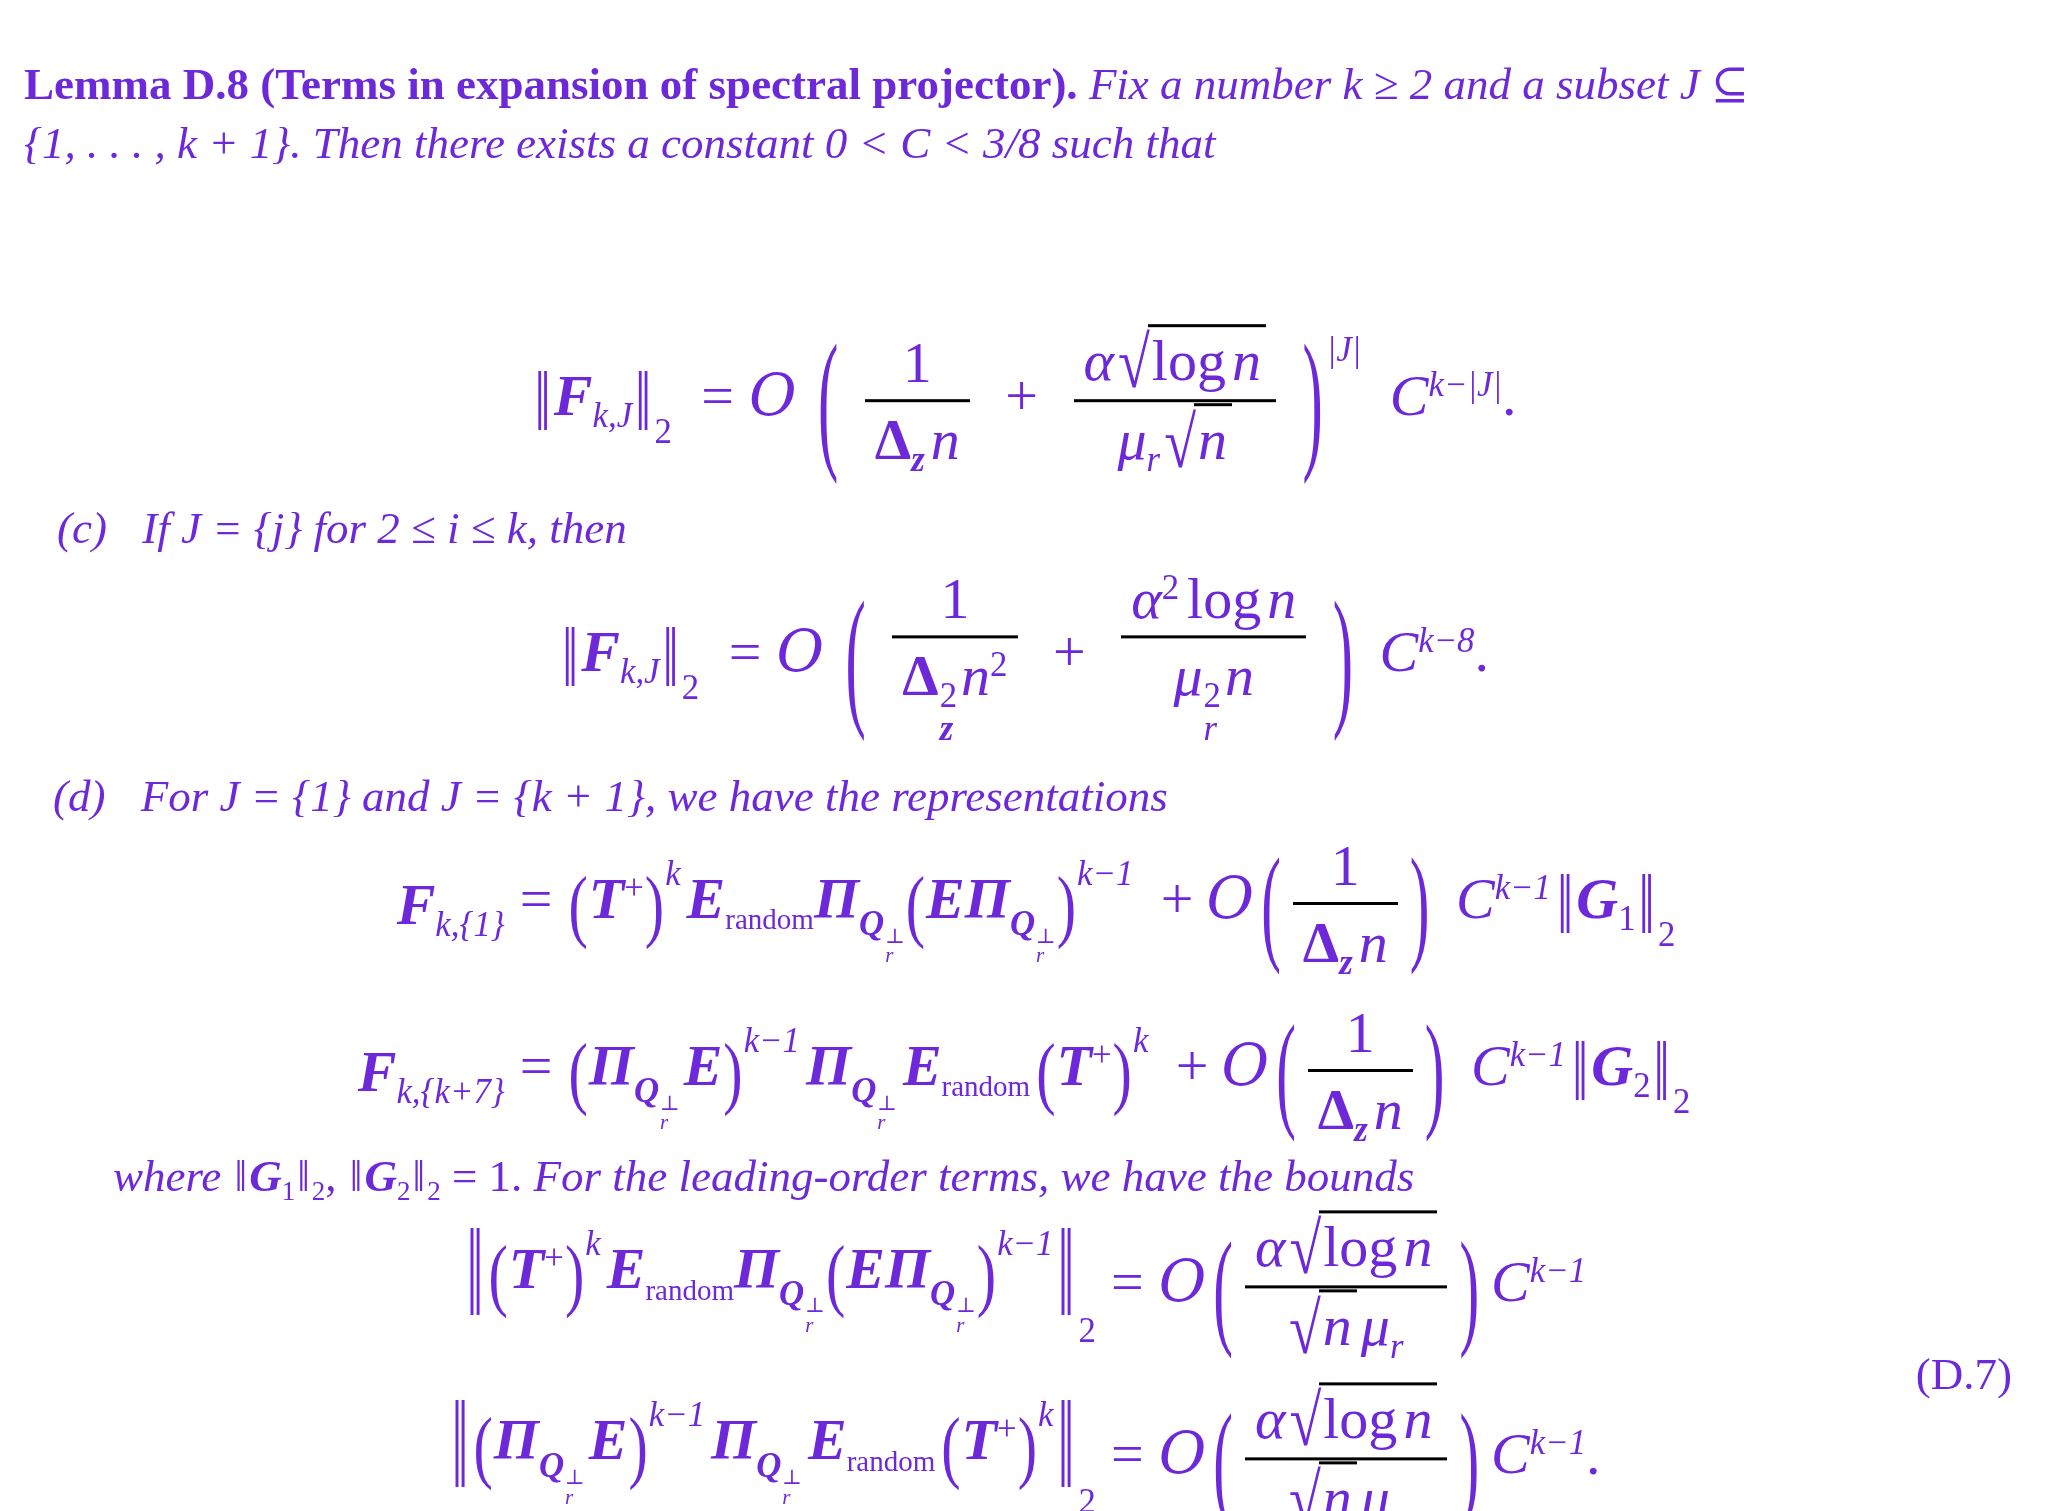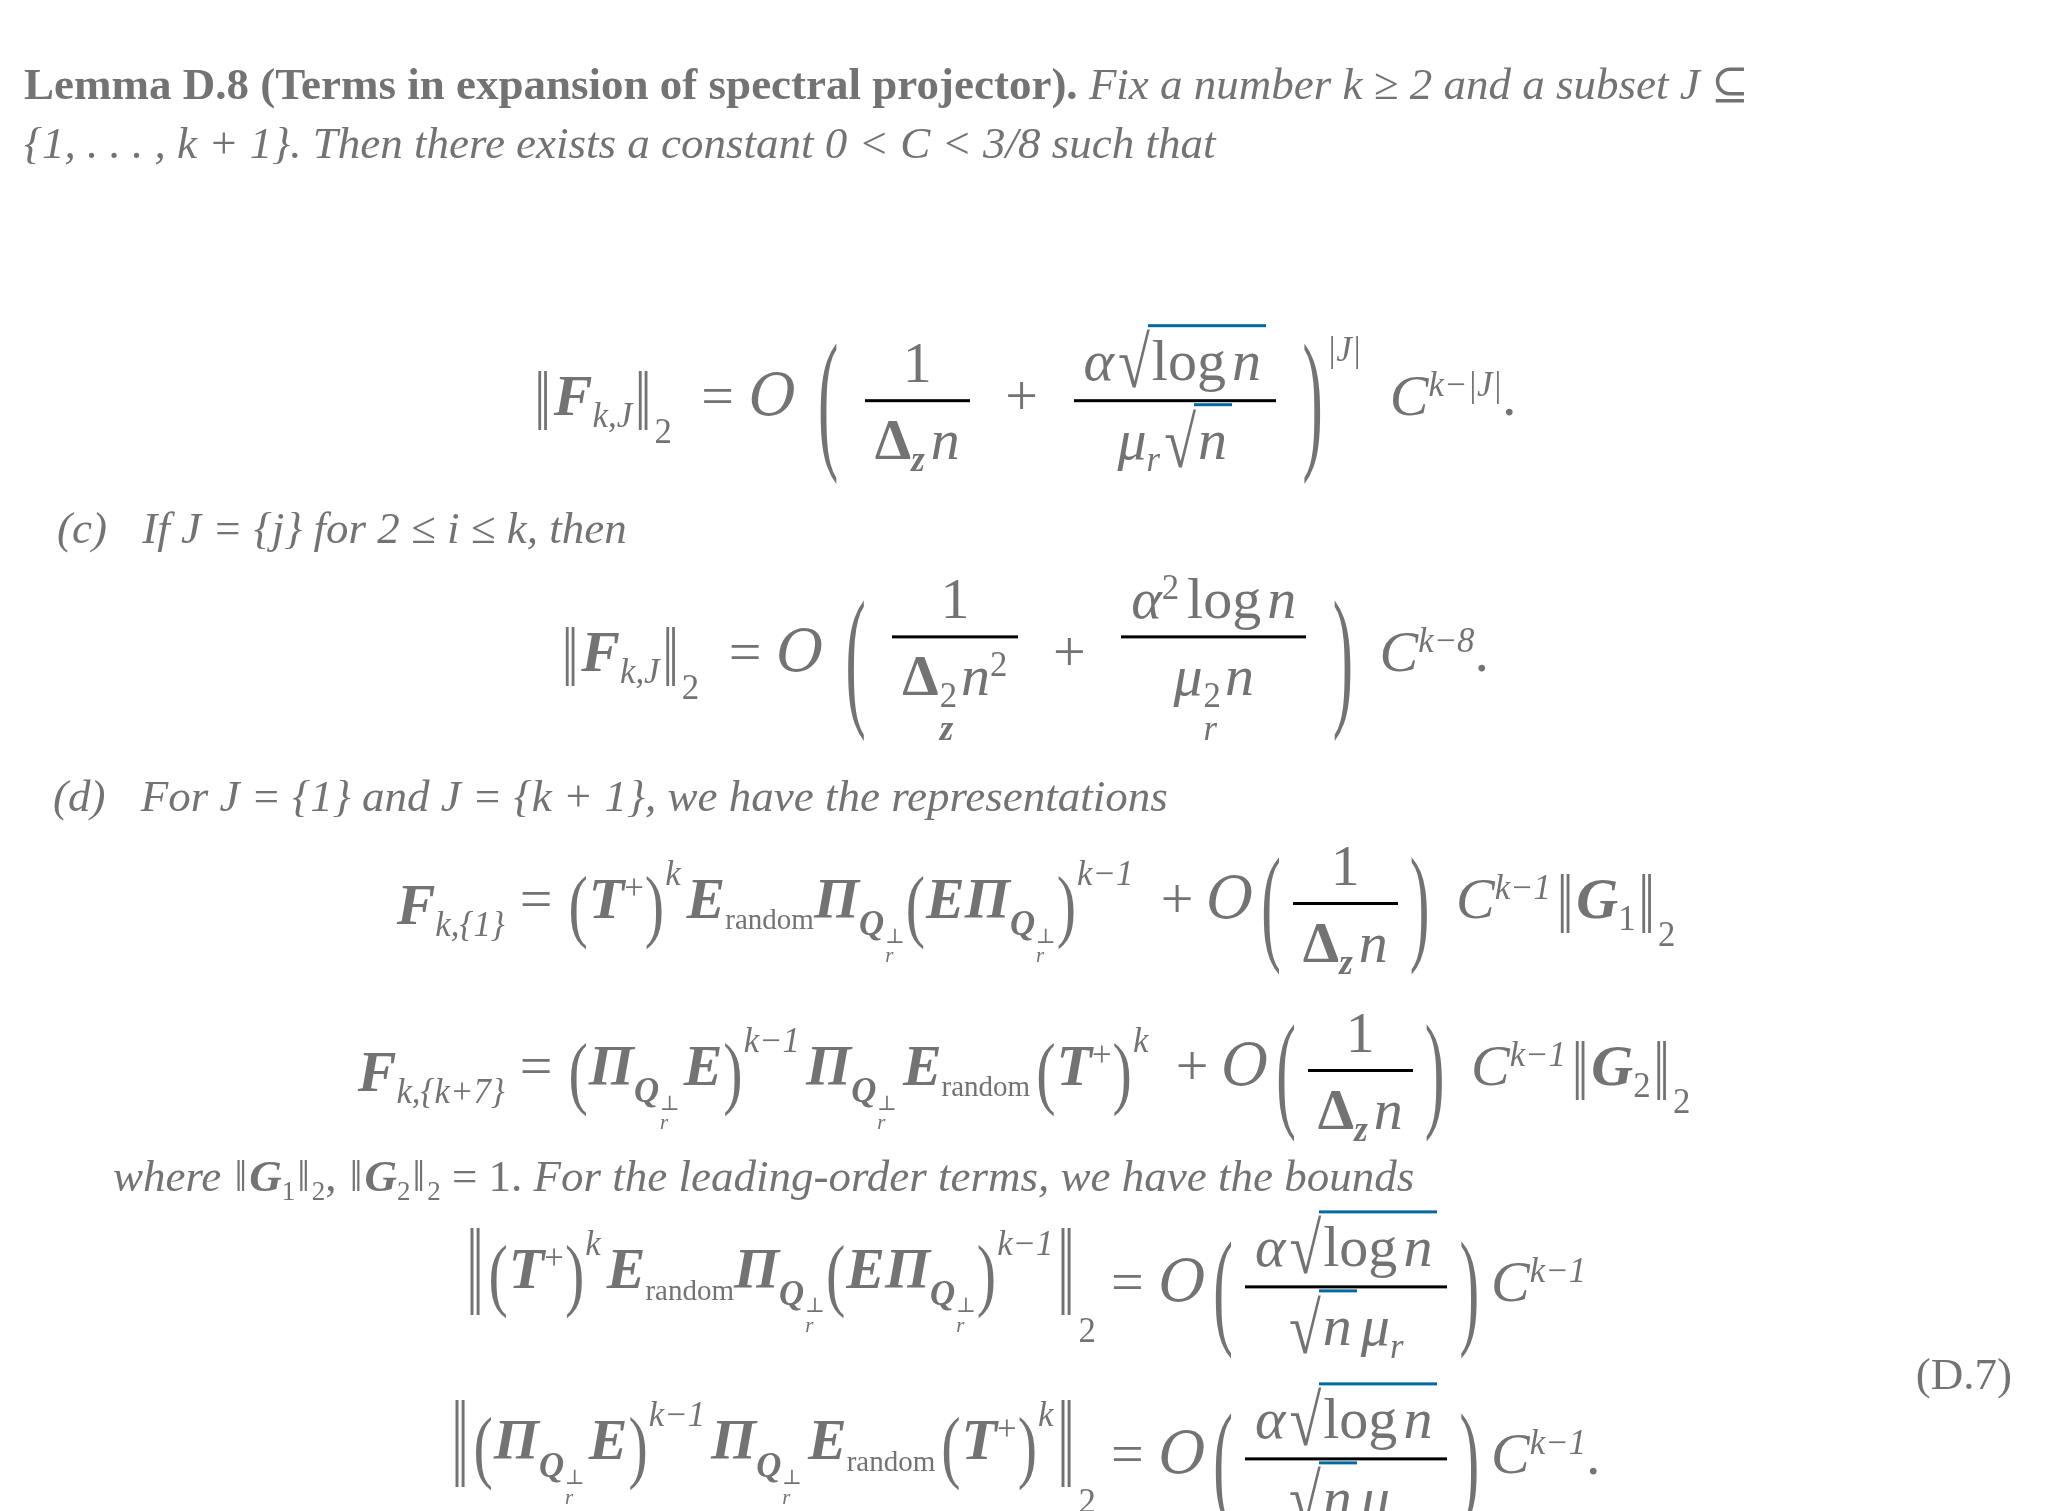--- a/index.html
+++ b/index.html
@@ -1,17 +1,17 @@
 <!DOCTYPE html>
 <html><head>
 <meta charset="utf-8">
 <style>
   *{box-sizing:border-box}
   html,body{margin:0;padding:0;background:#fff}
-  .page{position:relative;width:2048px;height:1511px;background:#fff;color:#737373;
+  .page{position:relative;width:2048px;height:1511px;background:#fff;color:#6d28d9;
         font-family:"Liberation Serif","DejaVu Serif",serif;overflow:hidden}
   .abs{position:absolute}
   .b{font-weight:700}
   .i{font-style:italic}
   .bi{font-weight:700;font-style:italic}
   .rm{font-style:normal}
   .heading{left:24px;right:14px;top:10px;font-size:45px;line-height:1.32}
   .itemline{font-size:45px;white-space:nowrap}
   .ilabel{font-style:italic;margin-right:24px}
   .eq,.eqalign{left:0;width:100%;text-align:center;font-size:58px;line-height:1}
@@ -33,21 +33,21 @@
   .num{display:block;padding:0 10px 7px}
   .den{display:block;border-top:3px solid #000;padding:9px 10px 0}
   .mbar{display:inline-block;vertical-align:middle;transform:scaleY(1.45);margin:0 3px}
   .bigbar{display:inline-block;vertical-align:middle;transform:scaleY(2.05);margin:0 4px;font-size:1.05em}
   .bigp{display:inline-block;vertical-align:middle;transform:scaleY(2.55);margin:0 4px;font-size:1.05em}
   .bigf{display:inline-block;vertical-align:middle;transform:scaleY(2.2);margin:0 4px;font-size:1.02em}
   .mp{display:inline-block;vertical-align:middle;transform:scaleY(1.4);margin:0 1px}
   .dbar{margin:0 2px}
   .sq{white-space:nowrap}
   .rad{display:inline-block;transform:scaleY(1.25);vertical-align:-0.04em;margin-right:-2px}
-  .rdc{border-top:3px solid #0369a1;padding:1px 5px 0 4px}
+  .rdc{border-top:3px solid #000000;padding:1px 5px 0 4px}
   .ss{display:inline-flex;flex-direction:column;line-height:.95;font-size:.6em;vertical-align:-0.35em;margin-left:1px;text-align:left}
   .ss .st{display:block}
   .ss .sb{display:block}
   .rel{margin:0 15px}
   .op{margin:0 13px}
   .cal{font-style:italic;font-family:"DejaVu Serif",serif;margin-right:3px}
   .g4{margin-left:4px}
   .g6{margin-left:6px}
   .g8{margin-left:8px}
   .g14{display:inline-block;width:14px}

